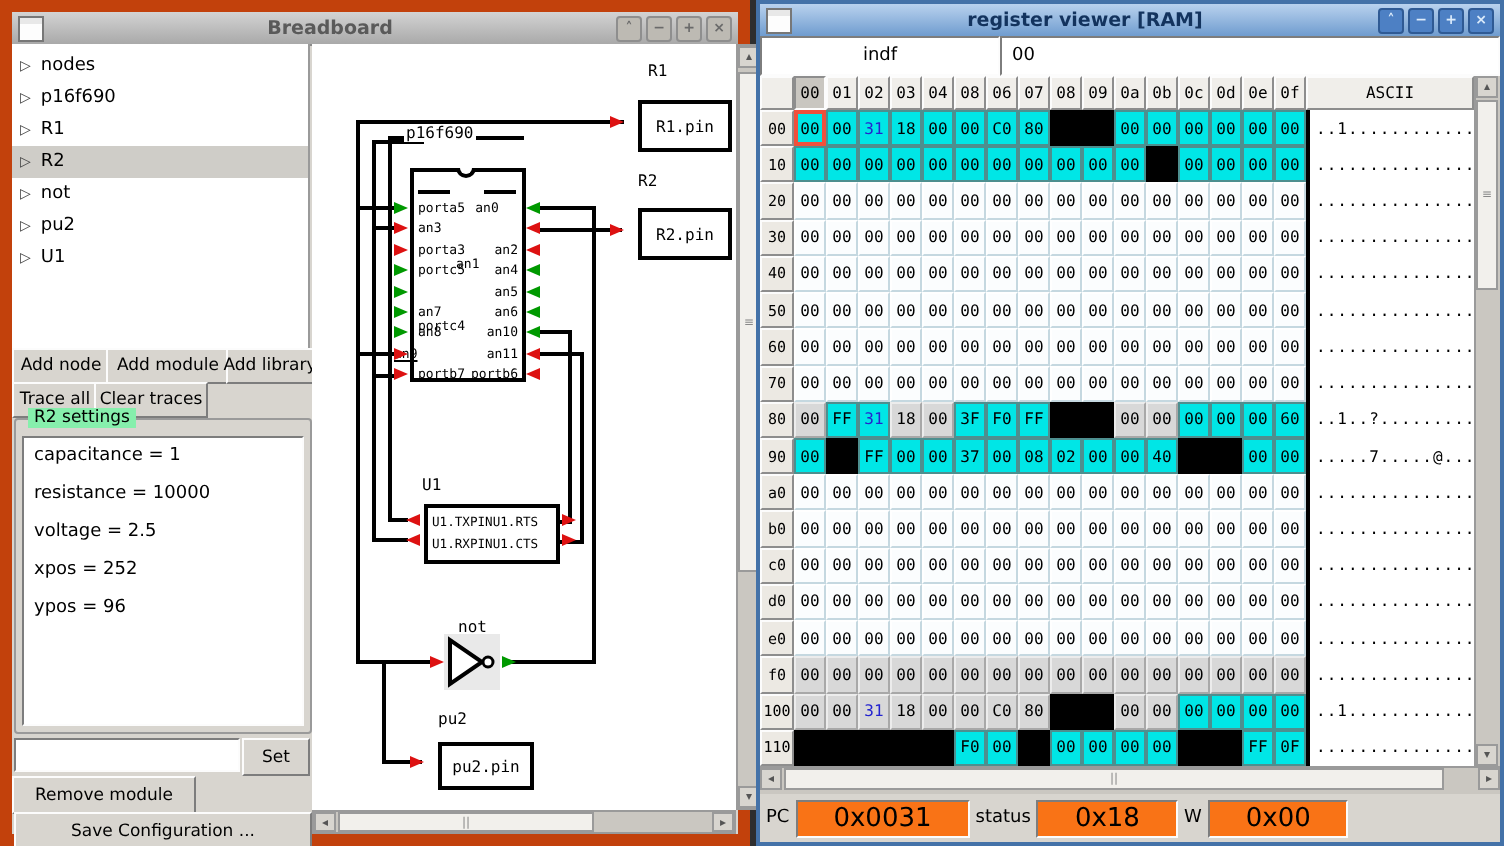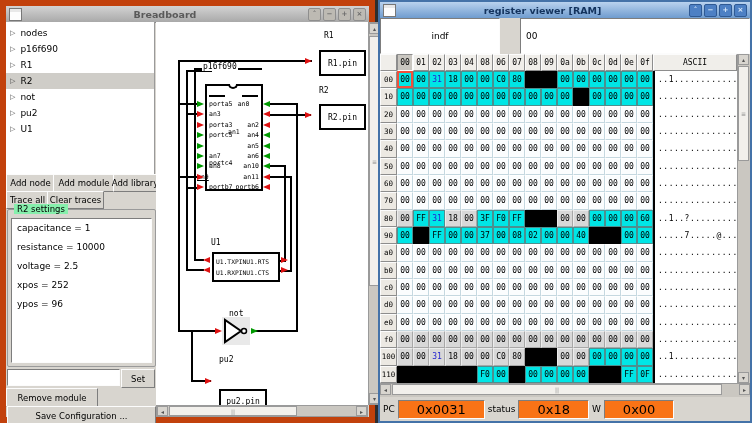--- a/index.html
+++ b/index.html
@@ -49,21 +49,21 @@
   .pinlab{position:absolute;font-family:"DejaVu Sans Mono",monospace;font-size:6.5px;line-height:10px;}
   
   .sb{position:absolute;background:#cac7c1;border:1px solid #9a9a9a;box-sizing:border-box;}
   .sbthumb{position:absolute;background:#f2f0ec;border:1px solid #9a9a9a;box-sizing:border-box;
            display:flex;align-items:center;justify-content:center;color:#888;font-size:6px;}
   .sbarrow{position:absolute;width:11px;height:11px;background:#d8d5cf;border:1px solid #9a9a9a;
            box-sizing:border-box;font-size:6px;line-height:9px;text-align:center;color:#555;}
   
   #rv{left:378px;top:0;width:374px;height:423px;border:2px solid #4472a8;box-sizing:border-box;
       display:flex;flex-direction:column;}
-  #rv-entry{height:36px;display:flex;gap:20px;}
+  #rv-entry{height:20px;display:flex;}
   .ebox{background:#fff;border:1px solid;border-color:#7d7d7d #fcfcfc #fcfcfc #7d7d7d;
         box-sizing:border-box;display:flex;align-items:center;font-size:9px;}
   #rv-main{flex:1;display:flex;min-height:0;}
   #rv-table{flex:1;display:flex;flex-direction:column;min-width:0;}
   #ram-headers{height:17px;display:flex;}
   .hcell{width:16px;box-sizing:border-box;background:#f0eeea;border:1px solid;
          border-color:#fcfcfc #8d8d8d #8d8d8d #fcfcfc;font-family:"DejaVu Sans Mono",monospace;
          font-size:8px;display:flex;align-items:center;justify-content:center;}
   .hcell.corner{width:17px;}
   .hcell.pressed{background:#c9c6c0;border-color:#8d8d8d #fcfcfc #fcfcfc #8d8d8d;}
@@ -218,21 +218,21 @@
         <svg width="28" height="28">
           <polygon points="3,3 3,25 19,14" fill="#ffffff" stroke="#000000" stroke-width="2"></polygon>
           <circle cx="22" cy="14" r="2.5" fill="#ffffff" stroke="#000000" stroke-width="1.5"></circle>
         </svg>
       </div>
       <div class="arr r" style="left:59px;top:306px;"></div>
       <div class="arr r g" style="left:95px;top:306px;"></div>
 
       <div class="clabel" style="left:63px;top:333px;">pu2</div>
       <div class="arr r" style="left:49px;top:356px;"></div>
-      <div class="pinbox" style="left:63px;top:367px;width:44px;height:20px;">pu2.pin</div>
+      <div class="pinbox" style="left:63px;top:349px;width:44px;height:20px;">pu2.pin</div>
     <div class="pinlab" style="left: 53px; top: 77px;">porta5</div>
         <div class="arr r" style="left: 41px; top: 79px; border-left-color: rgb(0, 153, 0);"></div>
         <div class="pinlab" style="left: 53px; top: 87.4px;">an3</div>
         <div class="arr r" style="left: 41px; top: 89.4px; border-left-color: rgb(221, 17, 17);"></div>
         <div class="pinlab" style="left: 53px; top: 97.8px;">porta3</div>
         <div class="arr r" style="left: 41px; top: 99.8px; border-left-color: rgb(221, 17, 17);"></div>
         <div class="pinlab" style="left: 53px; top: 108.2px;">portc5</div>
         <div class="arr r" style="left: 41px; top: 110.2px; border-left-color: rgb(0, 153, 0);"></div>
         <div class="pinlab" style="left: 53px; top: 136px;">portc4</div>
         <div class="arr r" style="left: 41px; top: 120.6px; border-left-color: rgb(0, 153, 0);"></div>

